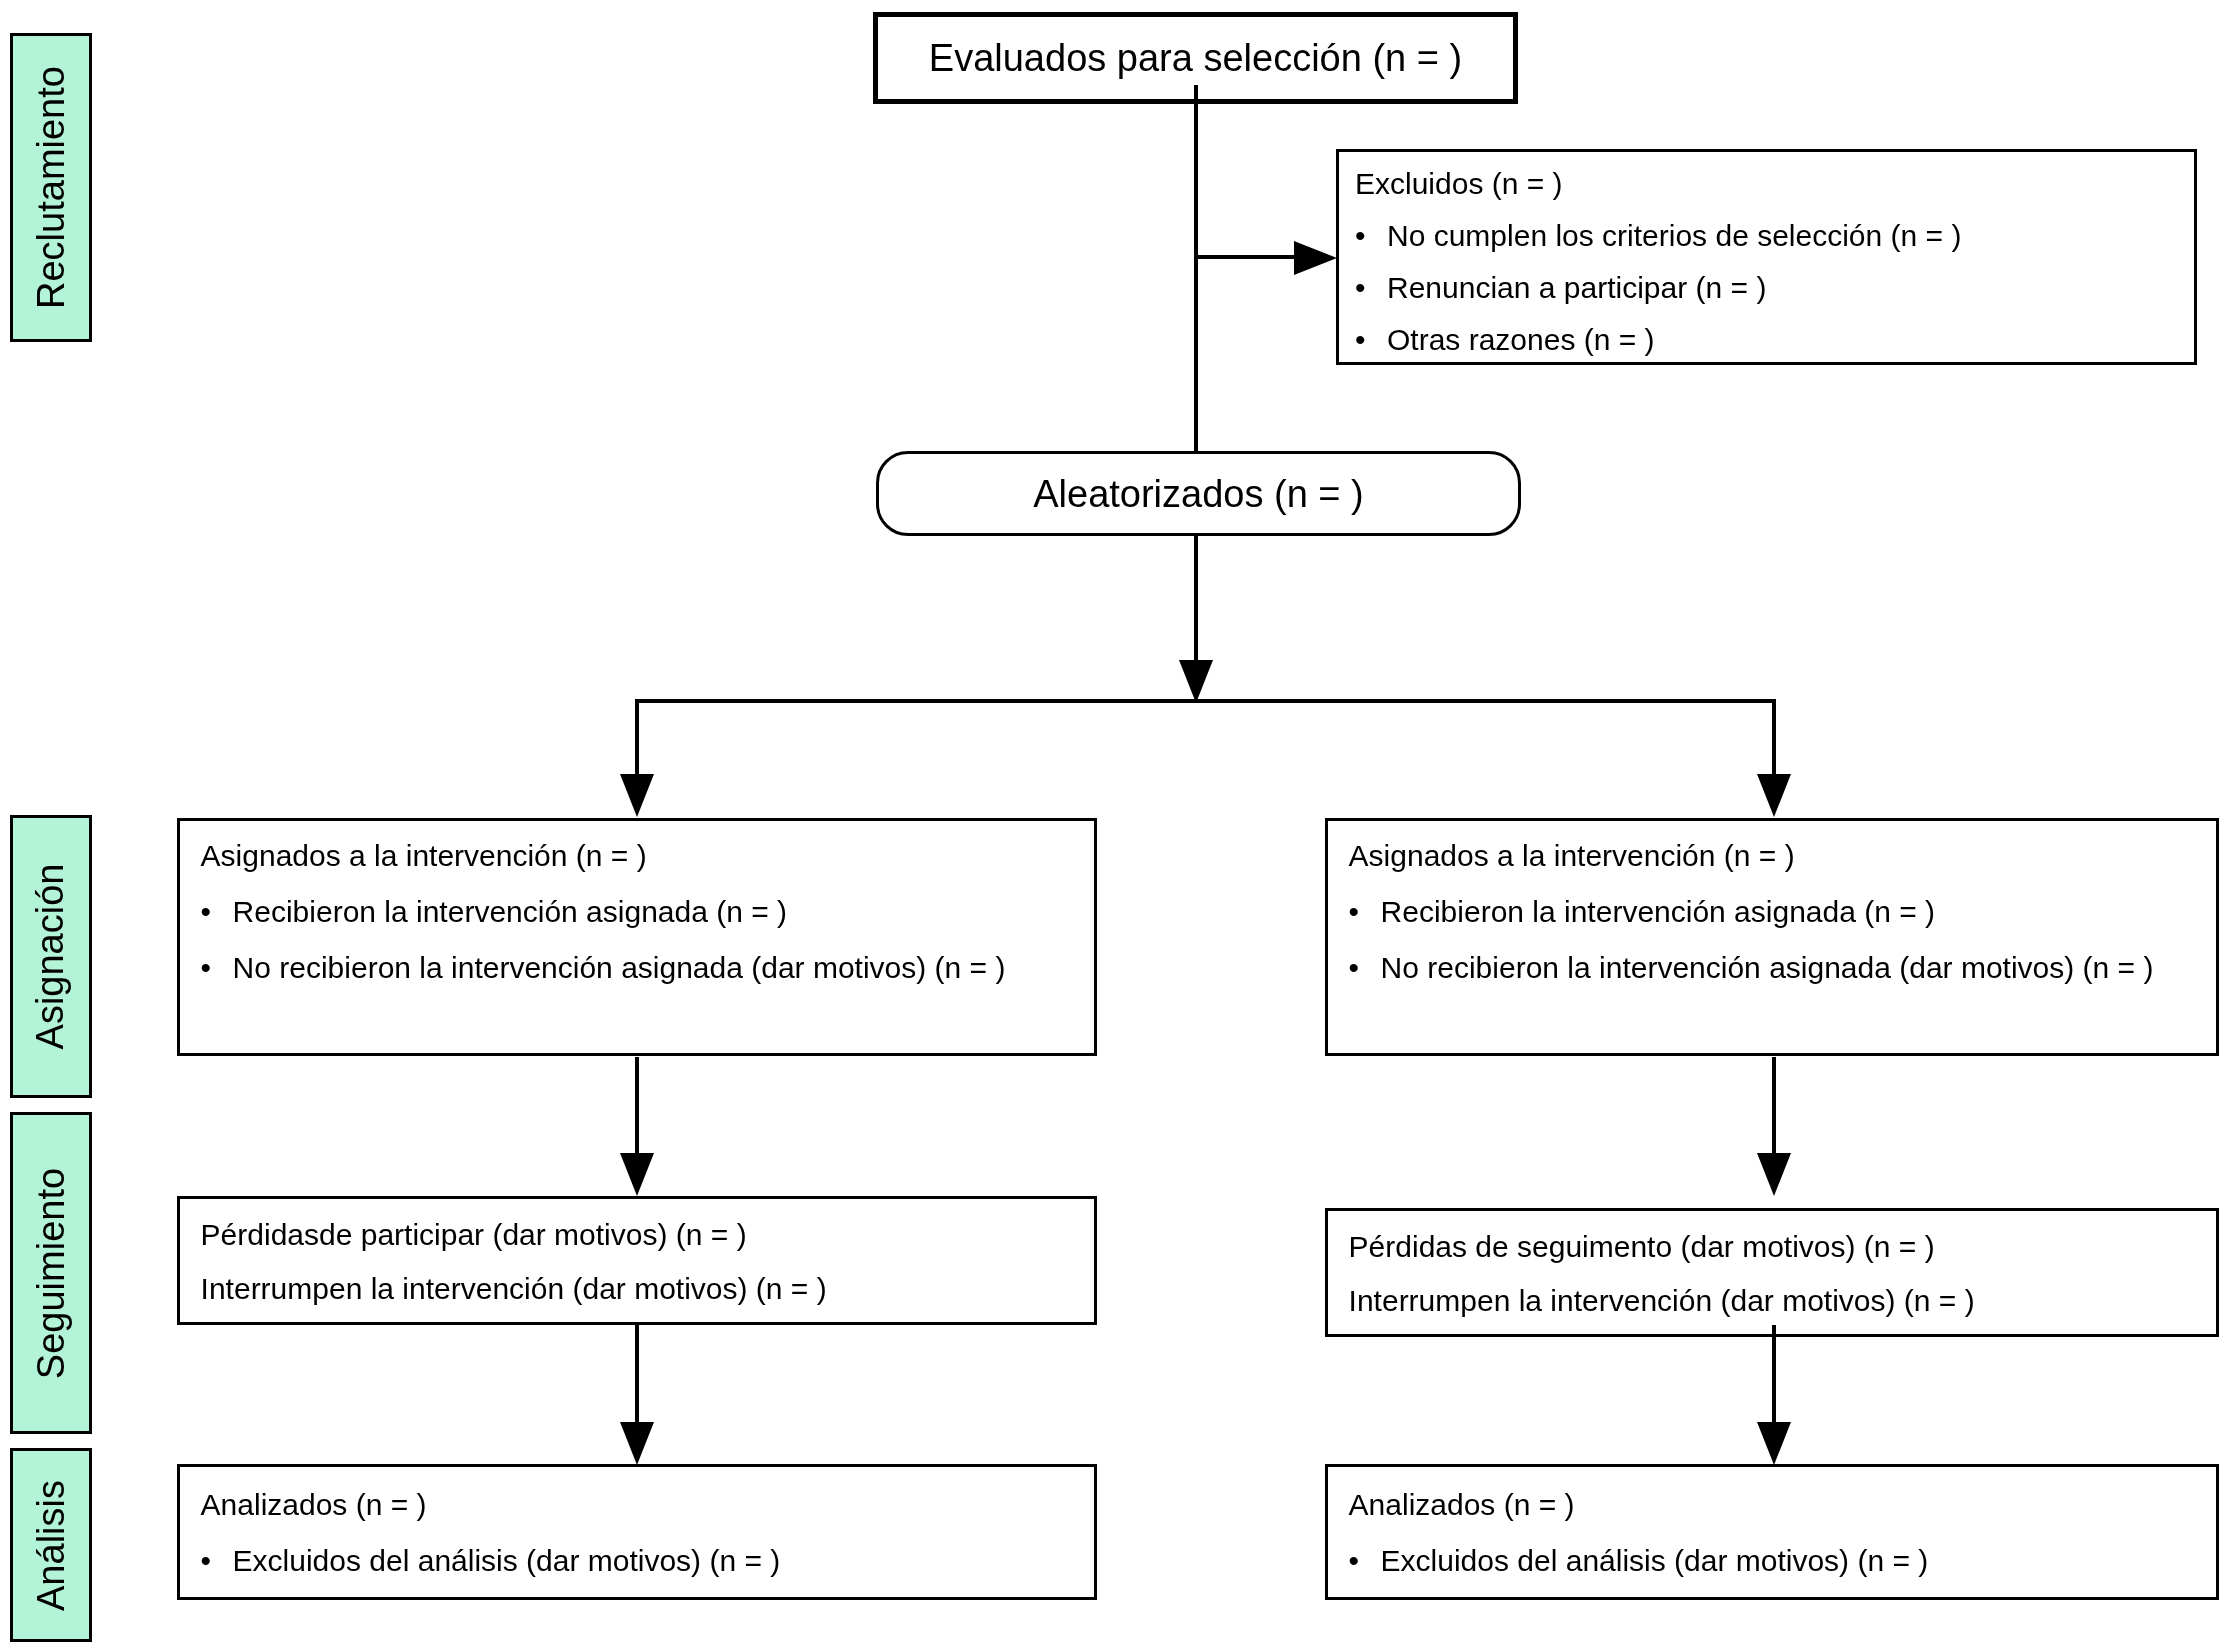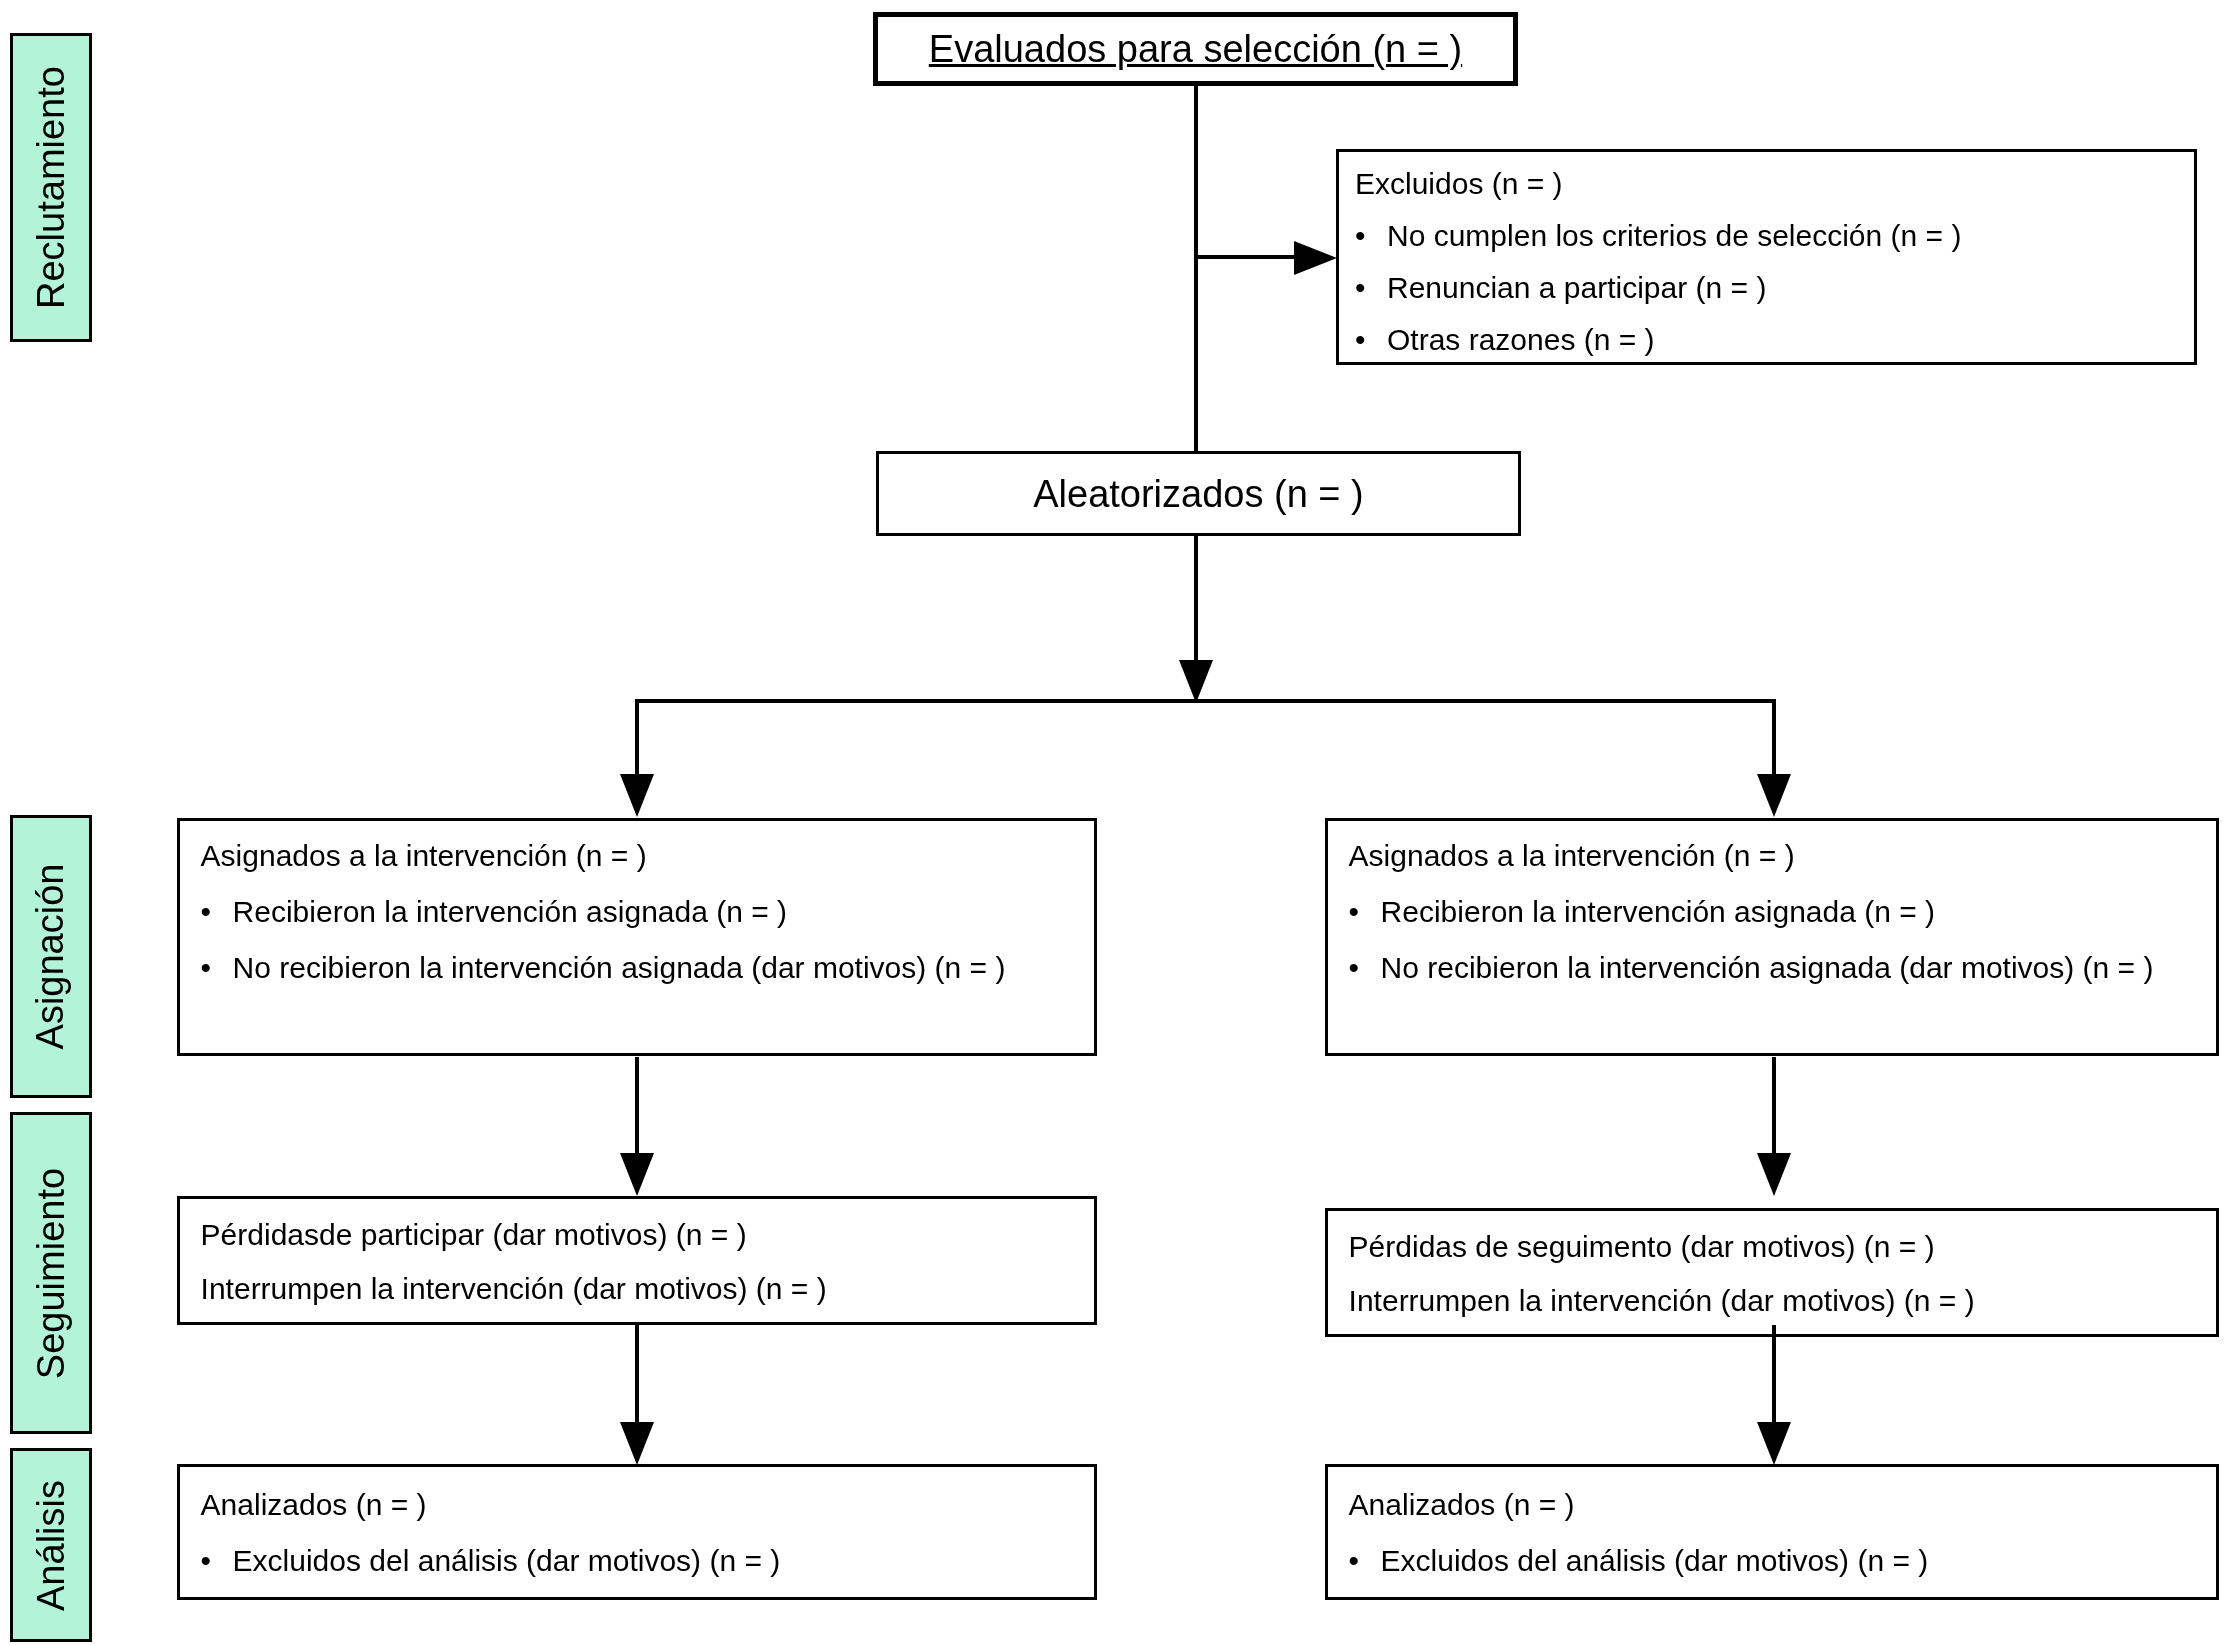--- a/index.html
+++ b/index.html
@@ -89,21 +89,21 @@
   <div class="stage" style="left: 10.3px; top: 815px; width: 82px; height: 283px; background-color: rgb(179, 243, 215);">
     <span class="vtext">Asignación</span>
   </div>
   <div class="stage" style="left: 10.3px; top: 1112px; width: 82px; height: 322px; background-color: rgb(179, 243, 215);">
     <span class="vtext">Seguimiento</span>
   </div>
   <div class="stage" style="left: 10.3px; top: 1448px; width: 82px; height: 194px; background-color: rgb(179, 243, 215);">
     <span class="vtext">Análisis</span>
   </div>
 
-  <div class="fbox thick center" style="left:873px; top:11.8px; width:645px; height:74px;text-decoration:underline;">
+  <div class="fbox thick center" style="left:873px; top:11.8px; width:645px; height:92px;">
     <span>Evaluados para selección (n = )</span>
   </div>
 
   <div class="fbox" style="left:1336px; top:149px; width:861px; height:216px; line-height:52px;">
     <div class="content" style="padding:5.9px 10.3px 0 16px;">
       <div class="title-line">Excluidos (n = )</div>
       <div>
           <div class="bullet-row">
             <span class="bullet">•</span>
             <span class="bullet-text">No cumplen los criterios de selección (n = )</span>
@@ -113,21 +113,21 @@
             <span class="bullet-text">Renuncian a participar (n = )</span>
           </div>
           <div class="bullet-row">
             <span class="bullet">•</span>
             <span class="bullet-text">Otras razones (n = )</span>
           </div>
         </div>
     </div>
   </div>
 
-  <div class="fbox center" style="left:876px; top:451px; width:645px; height:85px;">
+  <div class="fbox center" style="left:876px; top:451px; width:645px; height:85px;border-radius:32px;">
     <span>Aleatorizados (n = )</span>
   </div>
 
   <div class="fbox" style="left:177px; top:818px; width:920px; height:238px; line-height:56px;">
     <div class="content">
       <div class="title-line">Asignados a la intervención (n = )</div>
       <div>
           <div class="bullet-row">
             <span class="bullet">•</span>
             <span class="bullet-text">Recibieron la intervención asignada (n = )</span>

